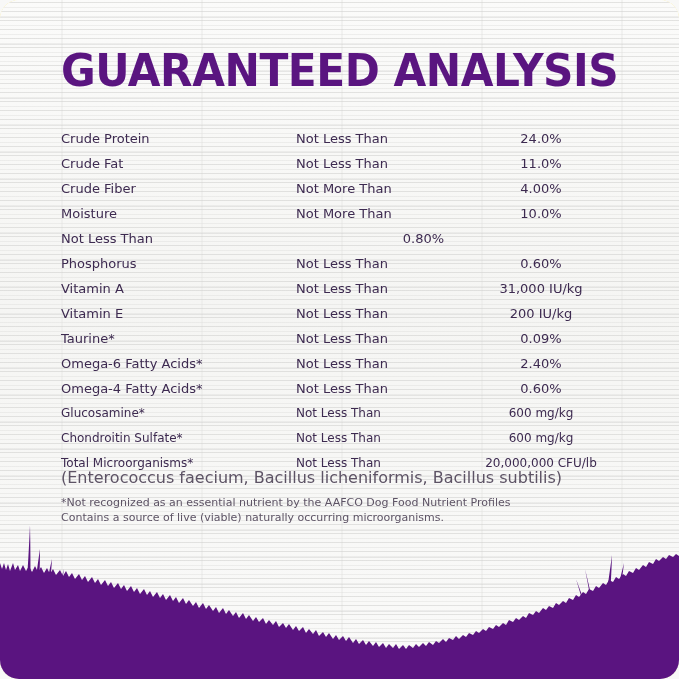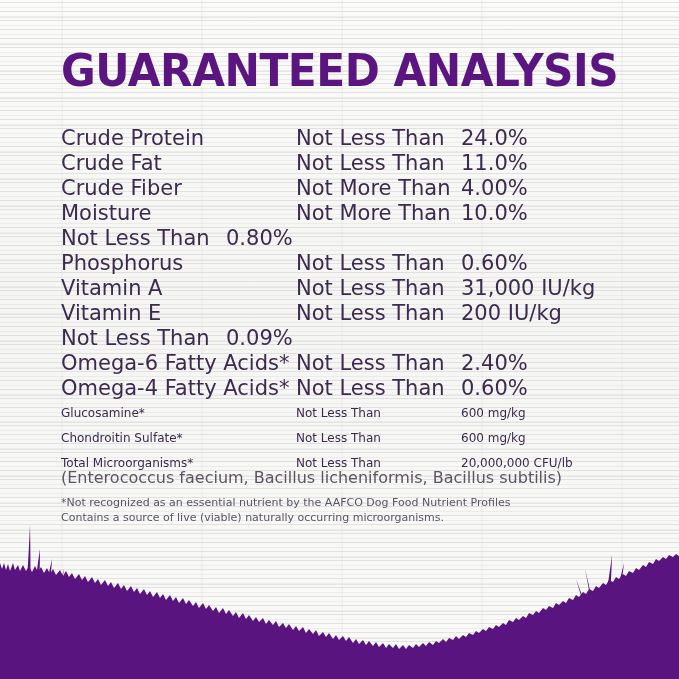--- a/index.html
+++ b/index.html
@@ -14,20 +14,21 @@
     font-family: "DejaVu Sans", sans-serif;
     background: #f8f8f7;
   }
 
   #panel {
     position: relative;
     width: 679px;
     height: 679px;
     overflow: hidden;
     background-color: #fde047;
+    border-radius: 19px;
   }
 
   
   #wood-texture {
     position: absolute;
     inset: 0;
     background-color: #f8f8f7;
     background-image:
       repeating-linear-gradient(
         0deg,
@@ -86,41 +87,41 @@
     left: 61px;
     top: 126px;
     width: 560px;
   }
   .row {
     display: flex;
     align-items: baseline;
     height: 25px;
     color: #3d2a50;
     font-family: "DejaVu Sans", sans-serif;
-    font-size: 21px;
+    font-size: 13px;
     line-height: 25px;
     white-space: nowrap;
   }
   .row.big {
     font-size: 12px;
     height: 25px;
     line-height: 25px;
   }
   .cell-nutrient {
     width: 235px;
     flex: 0 0 235px;
     overflow: visible;
   }
   .cell-qualifier {
     width: 165px;
     flex: 0 0 165px;
   }
   .cell-value {
     flex: 1 1 auto;
-    text-align: left;
+    text-align: center;
   }
 
   
   #strain-note {
     position: absolute;
     left: 61px;
     top: 470px;
     font-family: "DejaVu Sans", sans-serif;
     font-size: 16px;
     line-height: 16px;
@@ -191,20 +192,21 @@
         <div class="cell-nutrient">Vitamin A</div>
         <div class="cell-qualifier">Not Less Than</div>
         <div class="cell-value">31,000 IU/kg</div>
       </div>
       <div class="row">
         <div class="cell-nutrient">Vitamin E</div>
         <div class="cell-qualifier">Not Less Than</div>
         <div class="cell-value">200 IU/kg</div>
       </div>
       <div class="row">
+        <div class="cell-nutrient">Taurine*</div>
         <div class="cell-qualifier">Not Less Than</div>
         <div class="cell-value">0.09%</div>
       </div>
       <div class="row">
         <div class="cell-nutrient">Omega-6 Fatty Acids*</div>
         <div class="cell-qualifier">Not Less Than</div>
         <div class="cell-value">2.40%</div>
       </div>
       <div class="row">
         <div class="cell-nutrient">Omega-4 Fatty Acids*</div>

